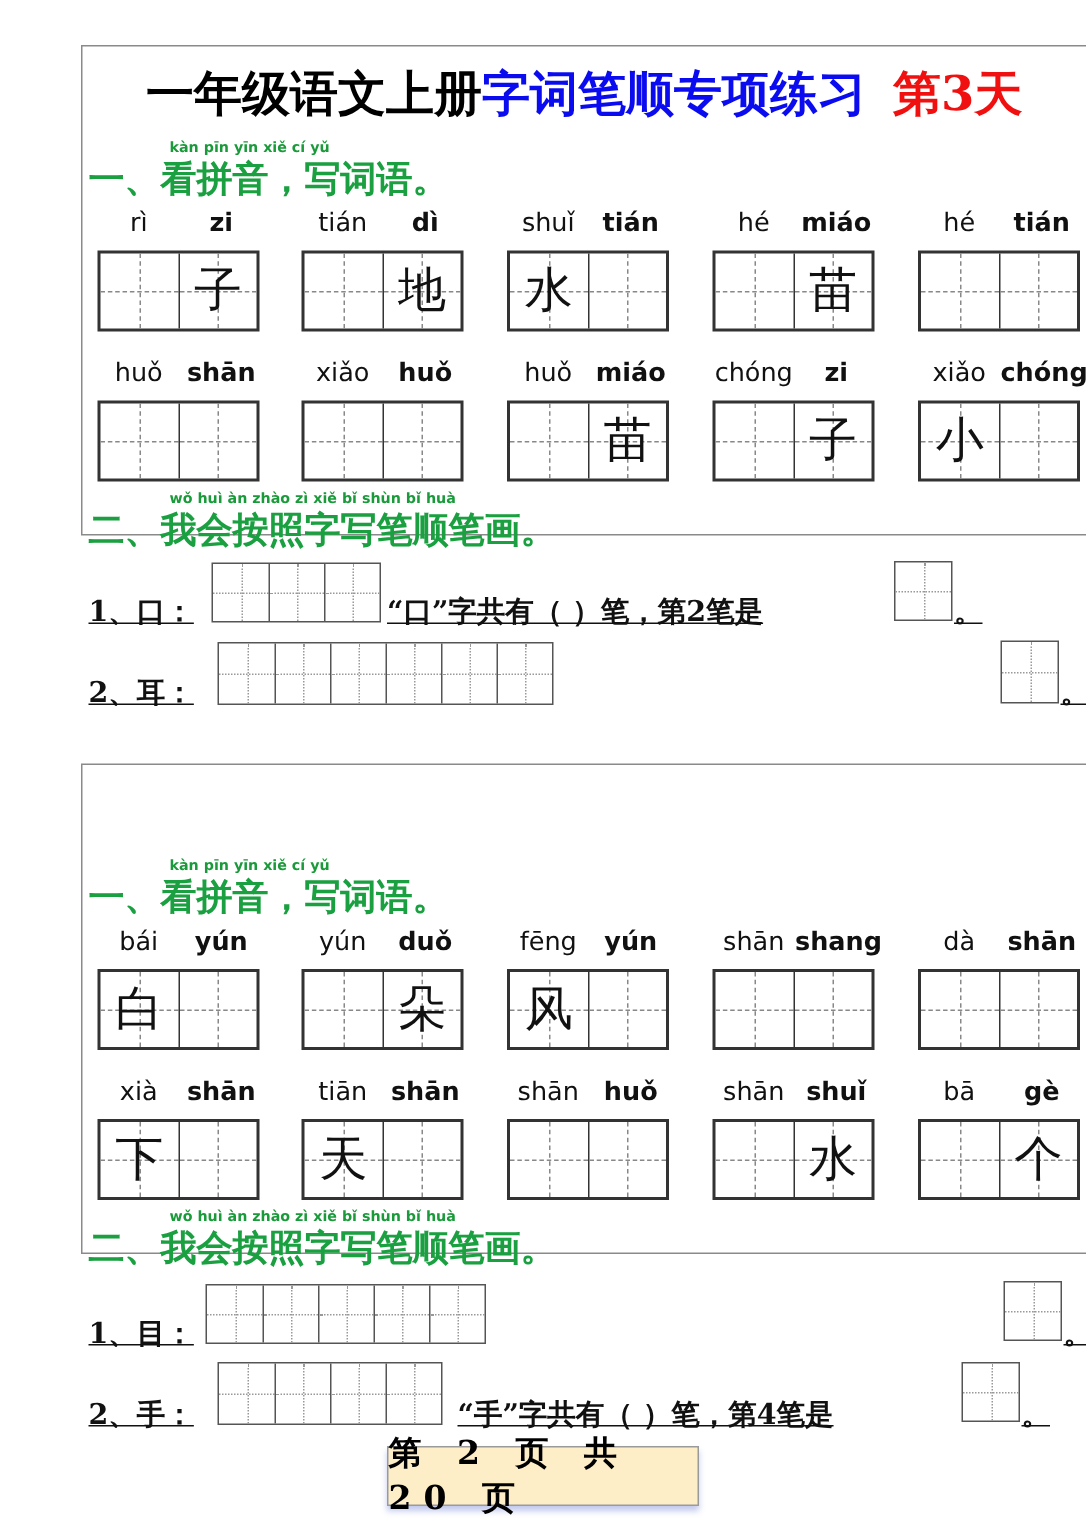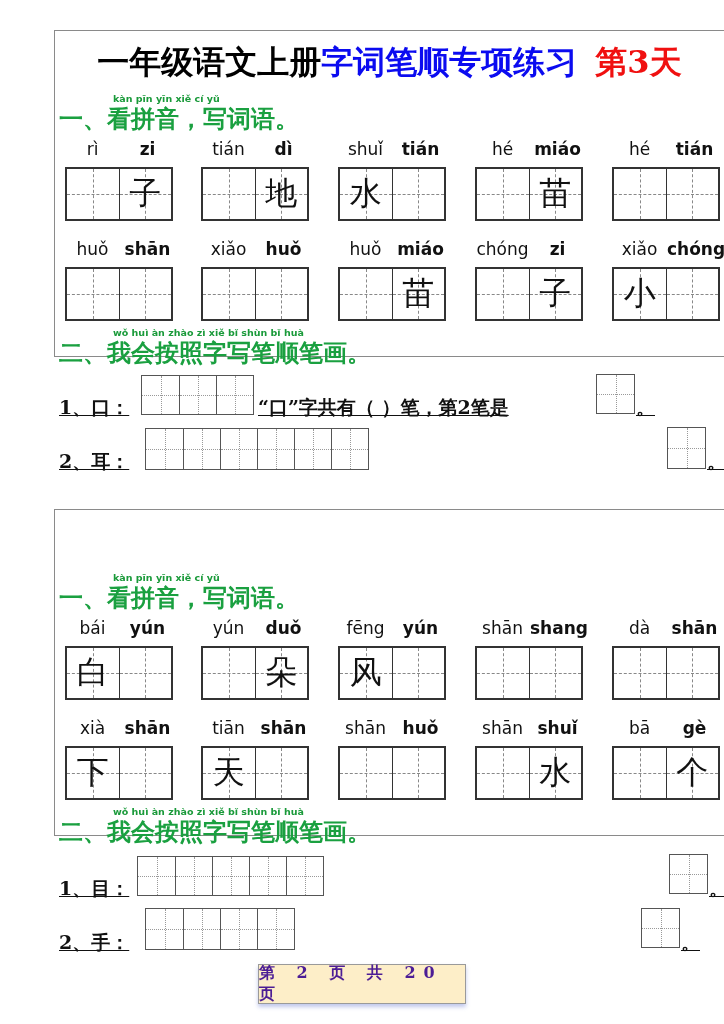--- a/index.html
+++ b/index.html
@@ -18,21 +18,21 @@
   .cell + .cell{border-left:1.5px solid #333;}
   .cell:before{content:"";position:absolute;left:50%;top:0;bottom:0;border-left:1px dashed #888;}
   .cell:after{content:"";position:absolute;top:50%;left:0;right:0;border-top:1px dashed #888;}
   .cell .ch{position:absolute;left:0;top:0;width:100%;height:100%;display:flex;align-items:center;justify-content:center;font-size:32px;font-family:"DejaVu Serif",serif;color:#111;z-index:2;}
   .sgrid{position:absolute;display:flex;border:1.5px solid #555;box-sizing:border-box;}
   .scell{position:relative;width:37px;height:100%;box-sizing:border-box;}
   .scell + .scell{border-left:1.5px solid #555;}
   .scell:before{content:"";position:absolute;left:50%;top:0;bottom:0;border-left:1px dotted #999;}
   .scell:after{content:"";position:absolute;top:50%;left:0;right:0;border-top:1px dotted #999;}
   .txt{position:absolute;white-space:nowrap;font-size:19px;font-weight:bold;color:#111;font-family:"DejaVu Serif",serif;text-decoration:underline;}
-  .footer{position:absolute;left:258px;top:964px;width:206px;height:38px;background:#fdeec8;border:1px solid #9a9a9a;box-shadow:0 3px 4px rgba(80,100,200,0.35);display:flex;align-items:center;justify-content:center;font-size:16px;font-weight:bold;color:#4c1d95;font-family:"DejaVu Serif",serif;letter-spacing:8px;}
+  .footer{position:absolute;left:258px;top:964px;width:206px;height:38px;background:#fdeec8;border:1px solid #9a9a9a;box-shadow:0 3px 4px rgba(80,100,200,0.35);display:flex;align-items:center;justify-content:center;font-size:22px;font-weight:bold;color:#000000;font-family:"DejaVu Serif",serif;letter-spacing:8px;}
 </style>
 </head>
 <body>
 
 <div class="panel" style="top:30px;">
   <div class="title">
     <span class="t-black">一年级语文上册</span><span class="t-blue">字词笔顺专项练习</span><span class="t-red">第3天</span>
   </div>
   <div class="sec-py" style="top:62px;left:58px;">kàn pīn yīn    xiě cí  yǔ</div>
   <div class="sec-head" style="top:72px;">一、看拼音，写词语。</div>
@@ -377,19 +377,20 @@
     </div>
   <div class="txt" style="left:654px;top:366px;">。</div>
 
   <div class="txt" style="left:4px;top:420px;">2、手：</div>
   <div class="sgrid" style="left:90px;top:398px;height:42px;">
       <div class="scell"></div>
       <div class="scell"></div>
       <div class="scell"></div>
       <div class="scell"></div>
     </div>
+  <div class="txt" style="left:250px;top:420px;">“手”字共有（      ）笔，第4笔是</div>
   <div class="sgrid" style="left:586px;top:398px;height:40px;">
       <div class="scell"></div>
     </div>
   <div class="txt" style="left:626px;top:420px;">。</div>
 </div>
 
 <div class="footer">第 2 页 共 20 页</div>
 
 </body></html>

